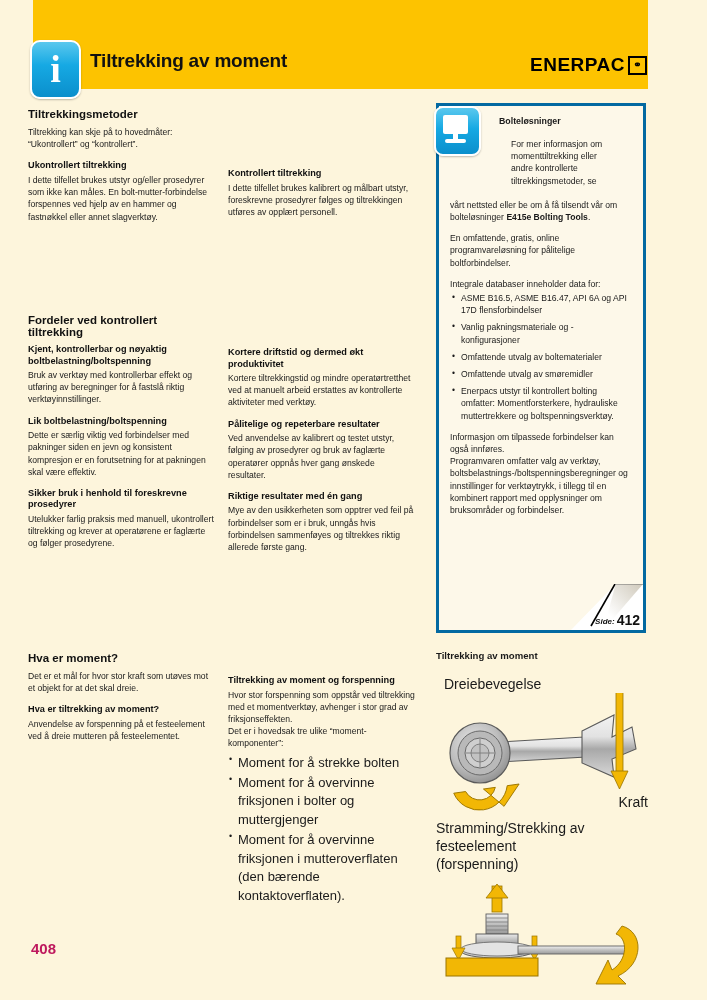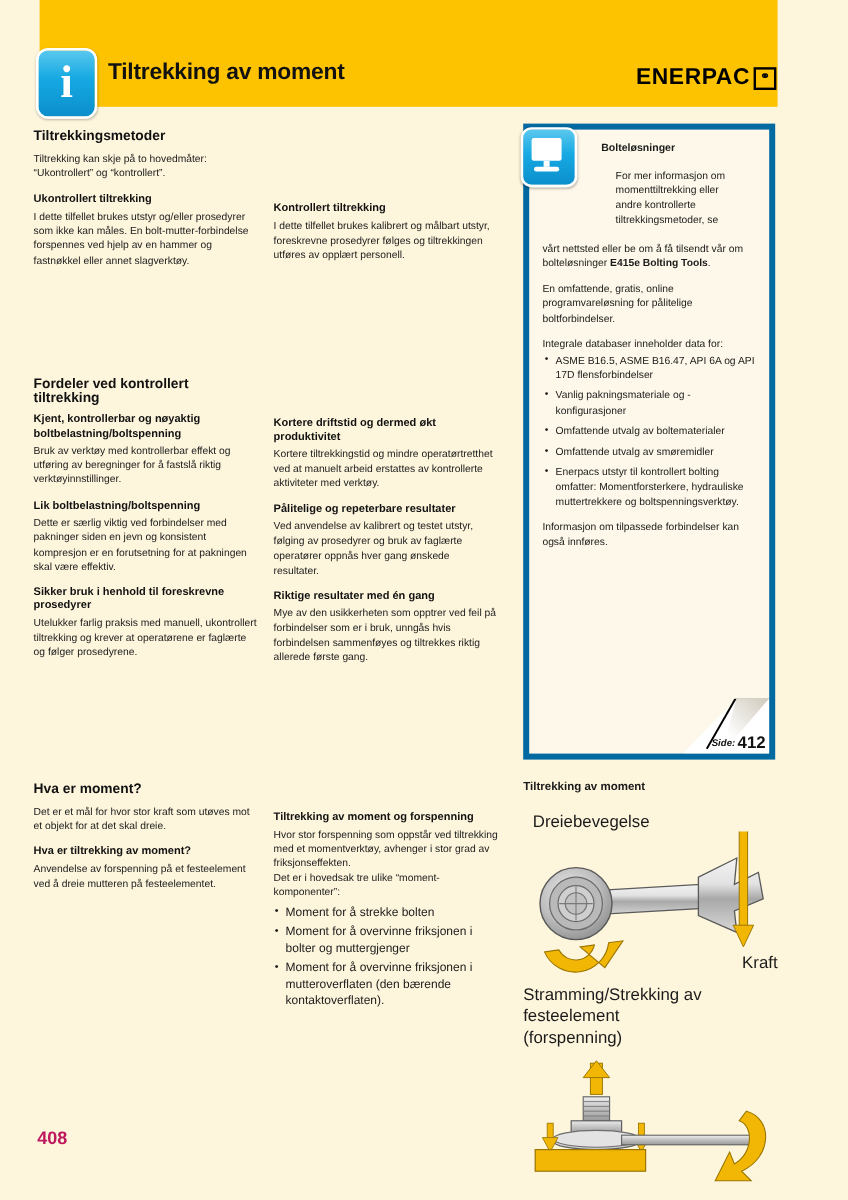--- a/index.html
+++ b/index.html
@@ -121,21 +121,21 @@
   #col-mid-b   { left: 228px; top: 347px; width: 186px; }
   #col-left-c  { left: 28px;  top: 652px; width: 186px; }
   #col-mid-c   { left: 228px; top: 675px; width: 192px; }
 
   ul.bullets {
     margin: 4px 0 0 0;
     padding: 0;
     list-style: none;
   }
   ul.bullets li {
-    font-size: 10px;
+    font-size: 13px;
     line-height: 1.42;
     position: relative;
     padding-left: 10px;
     margin-bottom: 2px;
   }
   ul.bullets li:before {
     content: "\2022";
     position: absolute;
     left: 1px;
     top: -1px;
@@ -143,21 +143,21 @@
   }
 
   
   .sidebar-box {
     position: absolute;
     left: 436px;
     top: 103px;
     width: 210px;
     height: 530px;
     background: #fdf8e9;
-    border: 5px solid #0369a1;
+    border: 3px solid #0369a1;
     box-sizing: border-box;
   }
   .sidebar-inner {
     position: relative;
     padding: 10px 11px 10px 11px;
     height: 100%;
     box-sizing: border-box;
   }
   .monitor-icon {
     position: absolute;
@@ -405,20 +405,21 @@
       <p class="sb nogap">Integrale databaser inneholder data for:</p>
       <ul class="sb-bullets">
         <li>ASME B16.5, ASME B16.47, API 6A og API 17D flensforbindelser</li>
         <li>Vanlig pakningsmateriale og -konfigurasjoner</li>
         <li>Omfattende utvalg av boltematerialer</li>
         <li>Omfattende utvalg av smøremidler</li>
         <li>Enerpacs utstyr til kontrollert bolting omfatter: Momentforsterkere, hydrauliske muttertrekkere og boltspenningsverktøy.</li>
       </ul>
 
       <p class="sb nogap" style="margin-top:9px">Informasjon om tilpassede forbindelser kan også innføres.</p>
+      <p class="sb">Programvaren omfatter valg av verktøy, boltsbelastnings-/boltspenningsberegninger og innstillinger for verktøytrykk, i tillegg til en kombinert rapport med opplysninger om bruksområder og forbindelser.</p>
 
       <div class="page-curl">
         <div class="curl-white"></div>
         <div class="curl-shade"></div>
         <svg class="curl-diag" viewBox="0 0 72 46">
           <line x1="44" y1="0" x2="20" y2="42" stroke="#000" stroke-width="1.6"></line>
           <line x1="44" y1="0" x2="72" y2="0" stroke="#555" stroke-width="0.8"></line>
         </svg>
         <div class="curl-label">
           <span class="curl-side">Side:</span>

